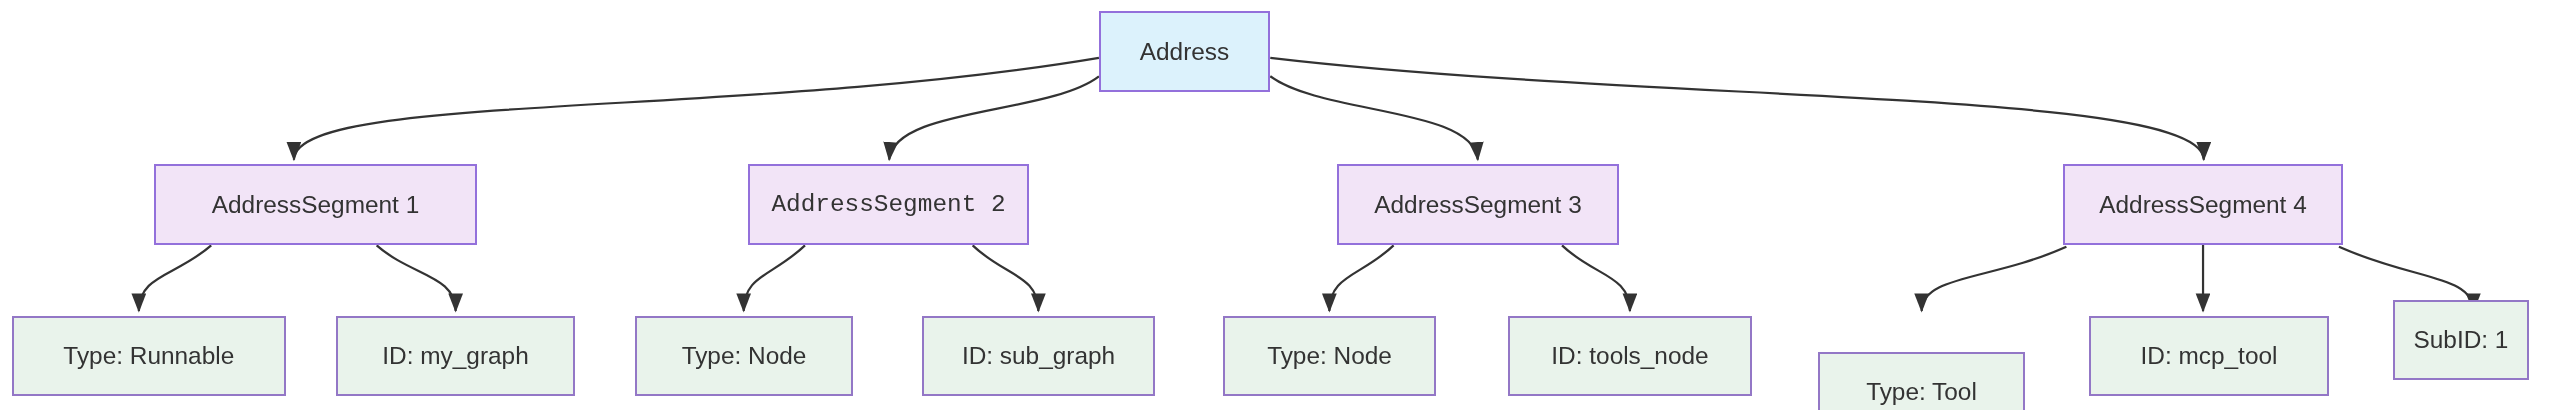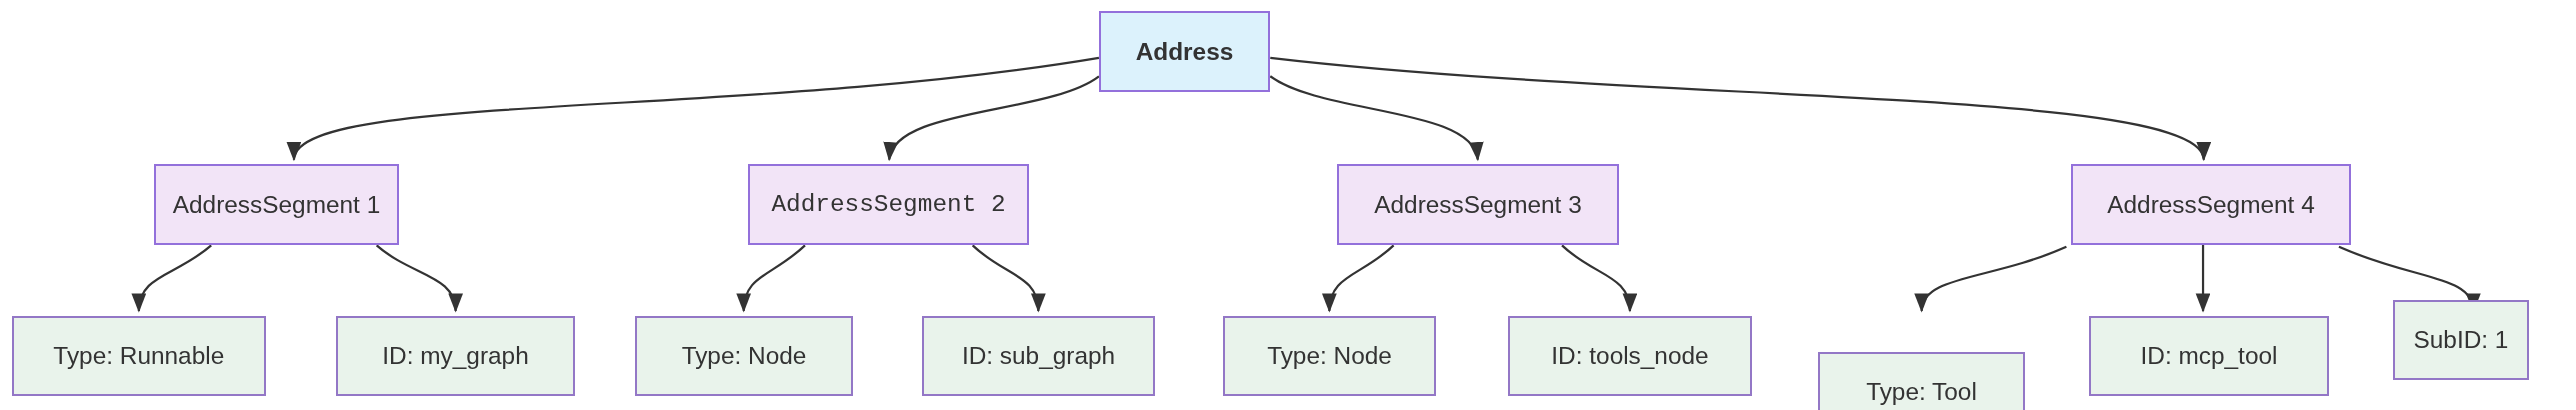--- a/index.html
+++ b/index.html
@@ -33,21 +33,21 @@
     box-sizing: border-box;
     border: 2.2px solid #9370db;
     display: flex;
     align-items: center;
     justify-content: center;
     font-size: 24.4px;
     color: #333333;
     white-space: nowrap;
     text-align: center;
   }
-  .node-root    { background: #dcf2fc; font-weight: bold; }
+  .node-root    { background: #dcf2fc; }
   .node-segment { background: #f2e4f7; }
   .node-leaf    { background: #e9f3eb; border-color: #9377c6; }
 </style>
 </head>
 <body>
 
 <div class="canvas">
 
   <svg class="edges" viewBox="0 0 3488 556" xmlns="http://www.w3.org/2000/svg">
     <defs>
@@ -72,34 +72,34 @@
 
     <path class="edge" d="M 2798 334 C 2694 380, 2602 372, 2602 421" marker-end="url(#arrow)"></path>
     <path class="edge" d="M 2983 331 C 2983 361, 2983 391, 2983 421" marker-end="url(#arrow)"></path>
     <path class="edge" d="M 3167 334 C 3271 380, 3349 372, 3349 421" marker-end="url(#arrow)"></path>
   </svg>
 
   <div class="node node-root" style="left:1099px; top:11px; width:171px; height:81px;">
     <span>Address</span>
   </div>
 
-  <div class="node node-segment" style="left:154px; top:164px; width:245px; height:81px;">
+  <div class="node node-segment" style="left:154px; top:164px; width:323px; height:81px;">
     <span>AddressSegment 1</span>
   </div>
   <div class="node node-segment" style="left:748px; top:164px; width:281px; height:81px;font-family:Liberation Mono, monospace;">
     <span>AddressSegment 2</span>
   </div>
   <div class="node node-segment" style="left:1337px; top:164px; width:282px; height:81px;">
     <span>AddressSegment 3</span>
   </div>
-  <div class="node node-segment" style="left:2063px; top:164px; width:280px; height:81px;margin-left:8px;">
+  <div class="node node-segment" style="left:2063px; top:164px; width:280px; height:81px;">
     <span>AddressSegment 4</span>
   </div>
 
-  <div class="node node-leaf" style="left:11.8px; top:316px; width:254px; height:80px;">
+  <div class="node node-leaf" style="left:11.8px; top:316px; width:274px; height:80px;">
     <span>Type: Runnable</span>
   </div>
   <div class="node node-leaf" style="left:336px; top:316px; width:239px; height:80px;">
     <span>ID: my_graph</span>
   </div>
   <div class="node node-leaf" style="left:635px; top:316px; width:218px; height:80px;">
     <span>Type: Node</span>
   </div>
   <div class="node node-leaf" style="left:922px; top:316px; width:233px; height:80px;">
     <span>ID: sub_graph</span>

